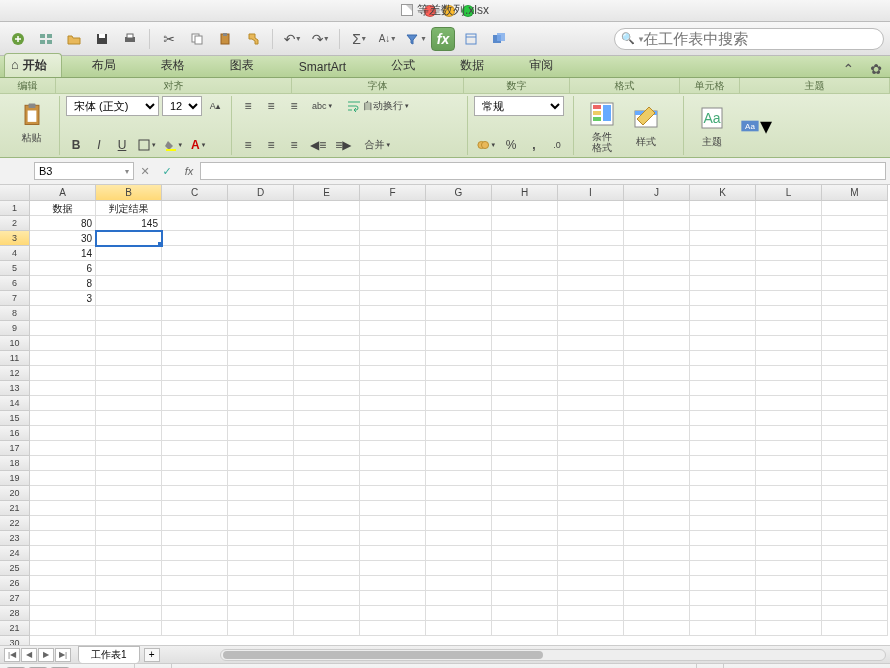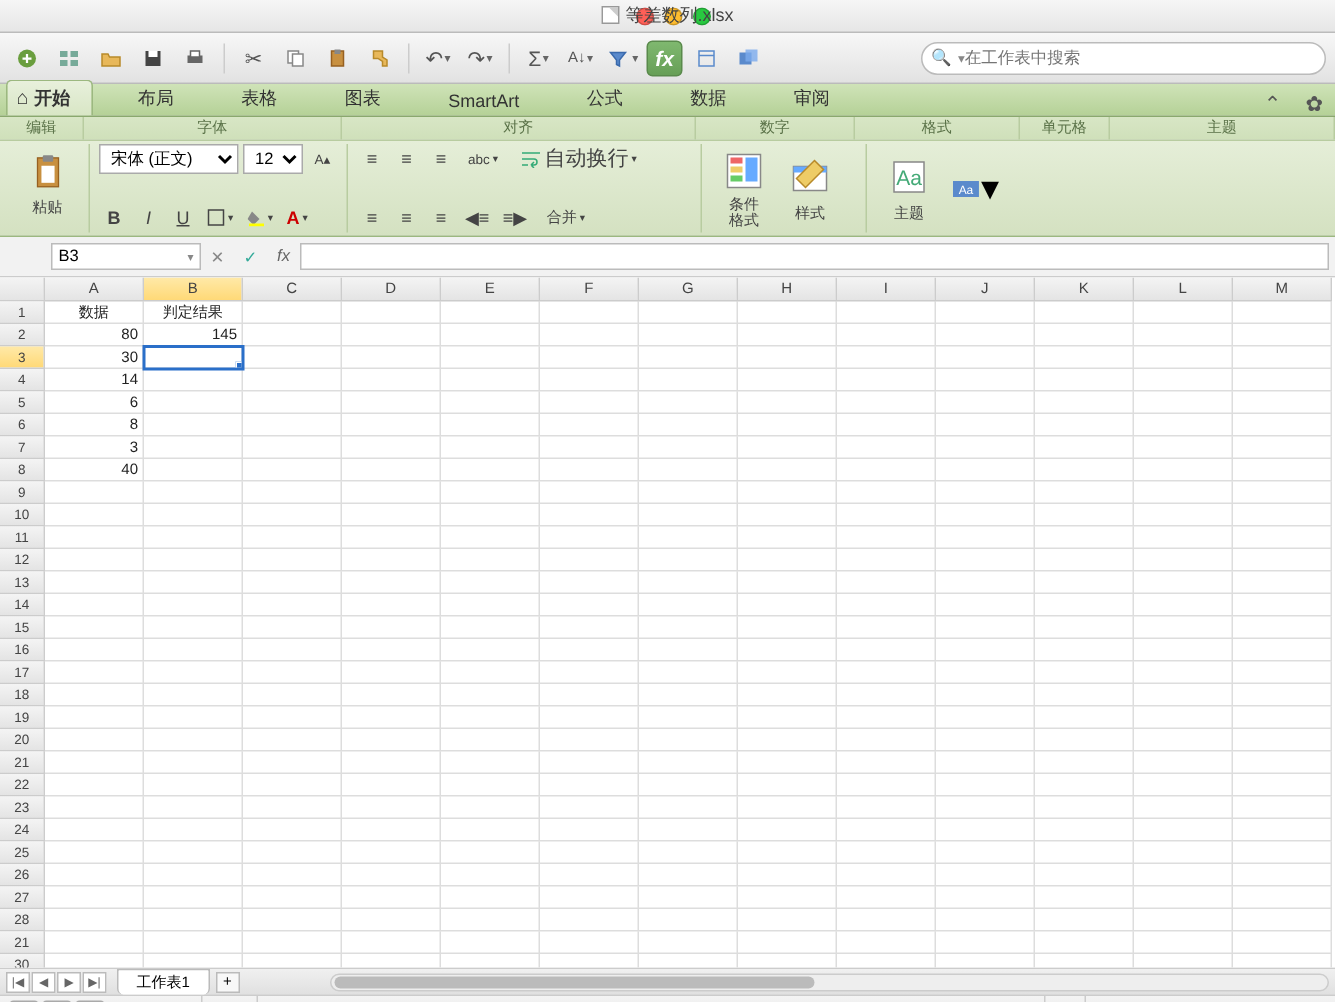--- a/index.html
+++ b/index.html
@@ -14,21 +14,21 @@
 .title .docicon::after { content: ""; position: absolute; right: 0; top: 0; border: 3px solid transparent; border-top-color: #ccc; border-right-color: #ccc;}
 
 .maintoolbar { height: 34px; background: linear-gradient(#f7f7f7,#e2e2e2); border-bottom: 1px solid #bbb; display: flex; align-items: center; padding: 0 6px; gap: 4px; }
 .tbtn { width: 24px; height: 24px; display: flex; align-items: center; justify-content: center; color: #555; border-radius: 3px; font-size: 14px; }
 .tbtn svg { width: 16px; height: 16px; }
 .tsep { width: 1px; height: 20px; background: #ccc; margin: 0 3px; }
 .tbtn.drop::after { content: "▾"; font-size: 8px; margin-left: 1px; color: #666; }
 .tbtn.active { background: linear-gradient(#7fb86f,#679f57); border: 1px solid #5a8a4c; border-radius: 4px; color: #fff; }
 .searchbox { margin-left: auto; display: flex; align-items: center; background: #fff; border: 1px solid #bbb; border-radius: 12px; height: 22px; width: 270px; padding: 0 6px; }
 .searchbox .mag { color: #888; margin-right: 4px; }
-.searchbox input { border: none; outline: none; flex: 1; font-size: 11px; background: transparent; }
+.searchbox input { border: none; outline: none; flex: 1; font-size: 15px; background: transparent; }
 .searchbox .drop { color: #888; font-size: 9px; }
 
 .ribbon-tabs { height: 22px; background: linear-gradient(#cfe3b8,#b5d197); display: flex; align-items: flex-end; padding-left: 4px; border-bottom: 1px solid #8aa86e; }
 .rtab { padding: 3px 14px 3px; font-size: 12px; color: #333; cursor: pointer; border: 1px solid transparent; border-bottom: none; margin-right: 15px; border-radius: 4px 4px 0 0; }
 .rtab.home { padding-left: 6px; }
 .rtab.home::before { content: "⌂"; margin-right: 4px; font-size: 13px; }
 .rtab.active { background: linear-gradient(#e8f0dc,#d8e6c5); border-color: #9cb880; font-weight: bold; }
 .rtab-spacer { flex: 1; }
 .rtab-ctrl { padding: 0 8px; color: #555; font-size: 14px; cursor: pointer; }
 
@@ -186,22 +186,22 @@
     <div class="rtab">公式</div>
     <div class="rtab">数据</div>
     <div class="rtab">审阅</div>
     <div class="rtab-spacer"></div>
     <div class="rtab-ctrl">⌃</div>
     <div class="rtab-ctrl">✿</div>
   </div>
 
 <div class="ribbon-titles">
   <div class="rt-seg" style="width:56px">编辑</div>
+  <div class="rt-seg" style="width:236px">对齐</div>
   <div class="rt-seg" style="width:172px">字体</div>
-  <div class="rt-seg" style="width:236px">对齐</div>
   <div class="rt-seg" style="width:106px">数字</div>
   <div class="rt-seg" style="width:110px">格式</div>
   <div class="rt-seg" style="width:60px">单元格</div>
   <div class="rt-seg" style="flex:1">主题</div>
 </div>
 
 <div class="ribbon">
   <div class="rgroup" style="width:56px">
     <div class="bigbtn">
       <div class="bicon">
@@ -248,32 +248,50 @@
         <div class="rbtn">≡</div>
         <div class="rbtn">≡</div>
         <div class="rbtn">≡</div>
         <div class="rbtn drop" style="padding:0 4px">
             <span style="font-size:9px">abc</span>
           </div>
         <div class="rbtn drop" style="padding:0 6px">
             <svg width="14" height="12" viewBox="0 0 14 12">
               <path d="M1 2h12M1 6h8a2 2 0 010 4H7m0 0l2-2m-2 2l2 2M1 10h4" stroke="#3a7" fill="none"></path>
             </svg>
-            <span style="font-size:14px;margin-left:2px">自动换行</span>
+            <span style="font-size:10px;margin-left:2px">自动换行</span>
           </div>
       </div>
       <div class="rrow">
         <div class="rbtn">≡</div>
         <div class="rbtn">≡</div>
         <div class="rbtn">≡</div>
         <div class="rbtn">◀≡</div>
         <div class="rbtn">≡▶</div>
         <div class="rbtn drop" style="padding:0 6px">
             <span style="font-size:10px">合并</span>
           </div>
+      </div>
+    </div>
+  </div>
+  <div class="rgroup" style="width:106px">
+    <div class="rgroup-body">
+      <div class="rrow">
+          <select class="rselect" style="width:90px"><option>常规</option></select>
+        </div>
+      <div class="rrow">
+        <div class="rbtn drop">
+            <svg width="14" height="12" viewBox="0 0 14 12">
+              <circle cx="5" cy="6" r="4" fill="#e8b85a" stroke="#b88a2a"></circle>
+              <circle cx="9" cy="6" r="4" fill="#e8b85a" stroke="#b88a2a"></circle>
+            </svg>
+          </div>
+        <div class="rbtn">%</div>
+        <div class="rbtn" style="font-weight:bold">,</div>
+        <div class="rbtn" style="font-size:9px">.0</div>
       </div>
     </div>
   </div>
   <div class="rgroup" style="width:110px;flex-direction:row">
     <div class="bigbtn">
       <div class="bicon">
           <svg width="30" height="30" viewBox="0 0 30 30">
             <rect x="4" y="4" width="22" height="22" fill="#fff" stroke="#888"></rect>
             <rect x="6" y="6" width="8" height="4" fill="#e66"></rect>
             <rect x="6" y="12" width="8" height="4" fill="#ec6"></rect>
@@ -476,35 +494,20 @@
         <div class="cell"></div>
         <div class="cell"></div>
         <div class="cell"></div>
         <div class="cell"></div>
         <div class="cell"></div>
         <div class="cell"></div>
         <div class="cell"></div>
         <div class="cell"></div>
       </div>
       <div class="crow">
-        <div class="cell">40</div>
-        <div class="cell"></div>
-        <div class="cell"></div>
-        <div class="cell"></div>
-        <div class="cell"></div>
-        <div class="cell"></div>
-        <div class="cell"></div>
-        <div class="cell"></div>
-        <div class="cell"></div>
-        <div class="cell"></div>
-        <div class="cell"></div>
-        <div class="cell"></div>
-        <div class="cell"></div>
-      </div>
-      <div class="crow">
         <div class="cell"></div>
         <div class="cell"></div>
         <div class="cell"></div>
         <div class="cell"></div>
         <div class="cell"></div>
         <div class="cell"></div>
         <div class="cell"></div>
         <div class="cell"></div>
         <div class="cell"></div>
         <div class="cell"></div>

